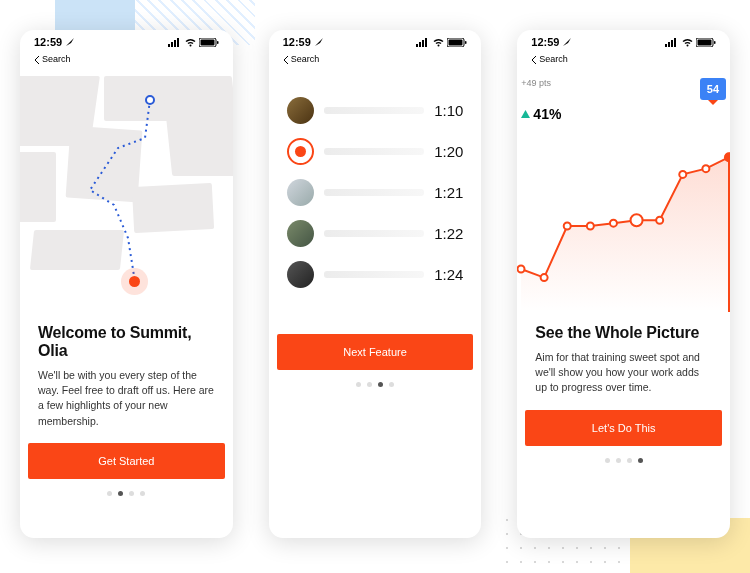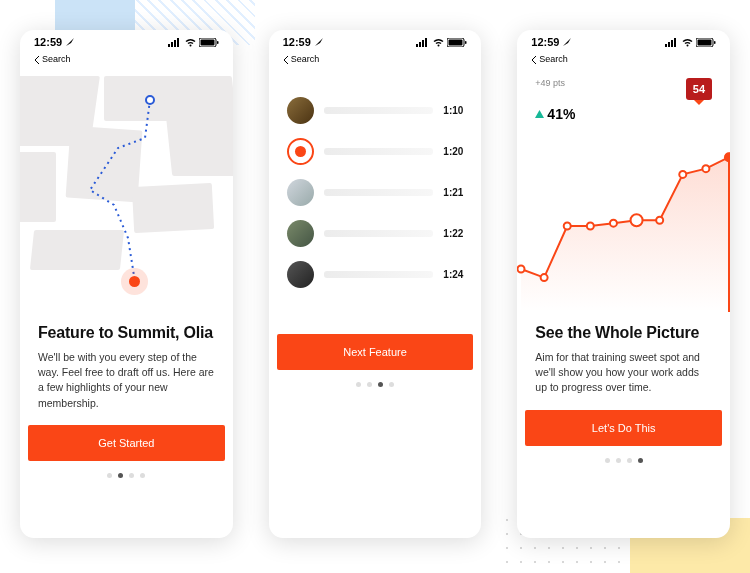--- a/index.html
+++ b/index.html
@@ -25,26 +25,26 @@
 
 .map-shape{position:absolute;background:#eceaea;border-radius:2px}
 .route{position:absolute;}
 .route-pt{width:11px;height:11px;border-radius:50%;background:#fa4616;box-shadow:0 0 0 8px rgba(250,70,22,.15)}
 
 .lb-row{display:flex;align-items:center;padding:7px 18px;gap:10px}
 .avatar{width:27px;height:27px;border-radius:50%;background:#ccc;flex-shrink:0;position:relative}
 .avatar.me{background:#fff;border:2px solid #fa4616}
 .avatar.me::after{content:"";position:absolute;inset:6px;border-radius:50%;background:#fa4616}
 .skel{flex:1;height:7px;border-radius:3px;background:linear-gradient(90deg,#ececec,#f7f7f7)}
-.lb-time{font-size:10px;font-weight:700;color:#111}
-
-.chart-header{display:flex;justify-content:space-between;align-items:flex-start;padding:0 18px;margin-top:8px}
+.lb-time{font-size:15px;font-weight:400;color:#111}
+
+.chart-header{display:flex;justify-content:space-between;align-items:flex-start;padding:0 4px;margin-top:8px}
 .chart-pts{font-size:9px;color:#888}
 .chart-pct{font-size:14px;font-weight:700;color:#000000;display:flex;align-items:center;gap:3px;margin-top:18px}
-.chart-badge{background:#b91c1c;color:#fff;font-size:11px;font-weight:700;padding:5px 7px;border-radius:3px;position:relative}
+.chart-badge{background:#3b82f6;color:#fff;font-size:11px;font-weight:700;padding:5px 7px;border-radius:3px;position:relative}
 .chart-badge::after{content:"";position:absolute;left:50%;bottom:-5px;transform:translateX(-50%);border:5px solid transparent;border-top-color:#fa4616;border-bottom:0}
 .chart-area{position:relative;height:190px;margin:14px 0 0}
 .sig-icons{display:flex;align-items:center;gap:2px}
 </style>
 </head>
 <body>
 
 <div class="bg-blue"></div>
 <div class="bg-hatch"></div>
 <div class="bg-dots"></div>
@@ -92,21 +92,21 @@
       <div class="map-shape" style="top:58px;left:48px;width:72px;height:72px;transform:rotate(4deg)"></div>
       <div class="map-shape" style="top:115px;right:20px;width:80px;height:46px;transform:rotate(-3deg)"></div>
       <div class="map-shape" style="top:160px;left:12px;width:90px;height:40px;transform:skewX(-6deg)"></div>
       <svg class="route" width="230" height="250" viewBox="0 0 230 250" style="top:0;left:0">
         <polyline points="130,30 125,68 98,78 70,120 94,135 108,168 115,212" fill="none" stroke="#2a5bd7" stroke-width="2" stroke-dasharray="2 4"></polyline>
         <circle cx="130" cy="30" r="4" fill="#fff" stroke="#2a5bd7" stroke-width="2"></circle>
       </svg>
       <div class="route-pt" style="position:absolute;top:206px;left:109px"></div>
     </div>
     <div class="text-block">
-      <div class="title">Feature to Summit, Olia</div>
+      <div class="title">Welcome to Summit, Olia</div>
       <div class="desc">We'll be with you every step of the way. Feel free to draft off us. Here are a few highlights of your new membership.</div>
     </div>
     <div class="cta">
         <span>Get Started</span>
       </div>
     <div class="dots">
       <div class="dot"></div>
       <div class="dot active"></div>
       <div class="dot"></div>
       <div class="dot"></div>

